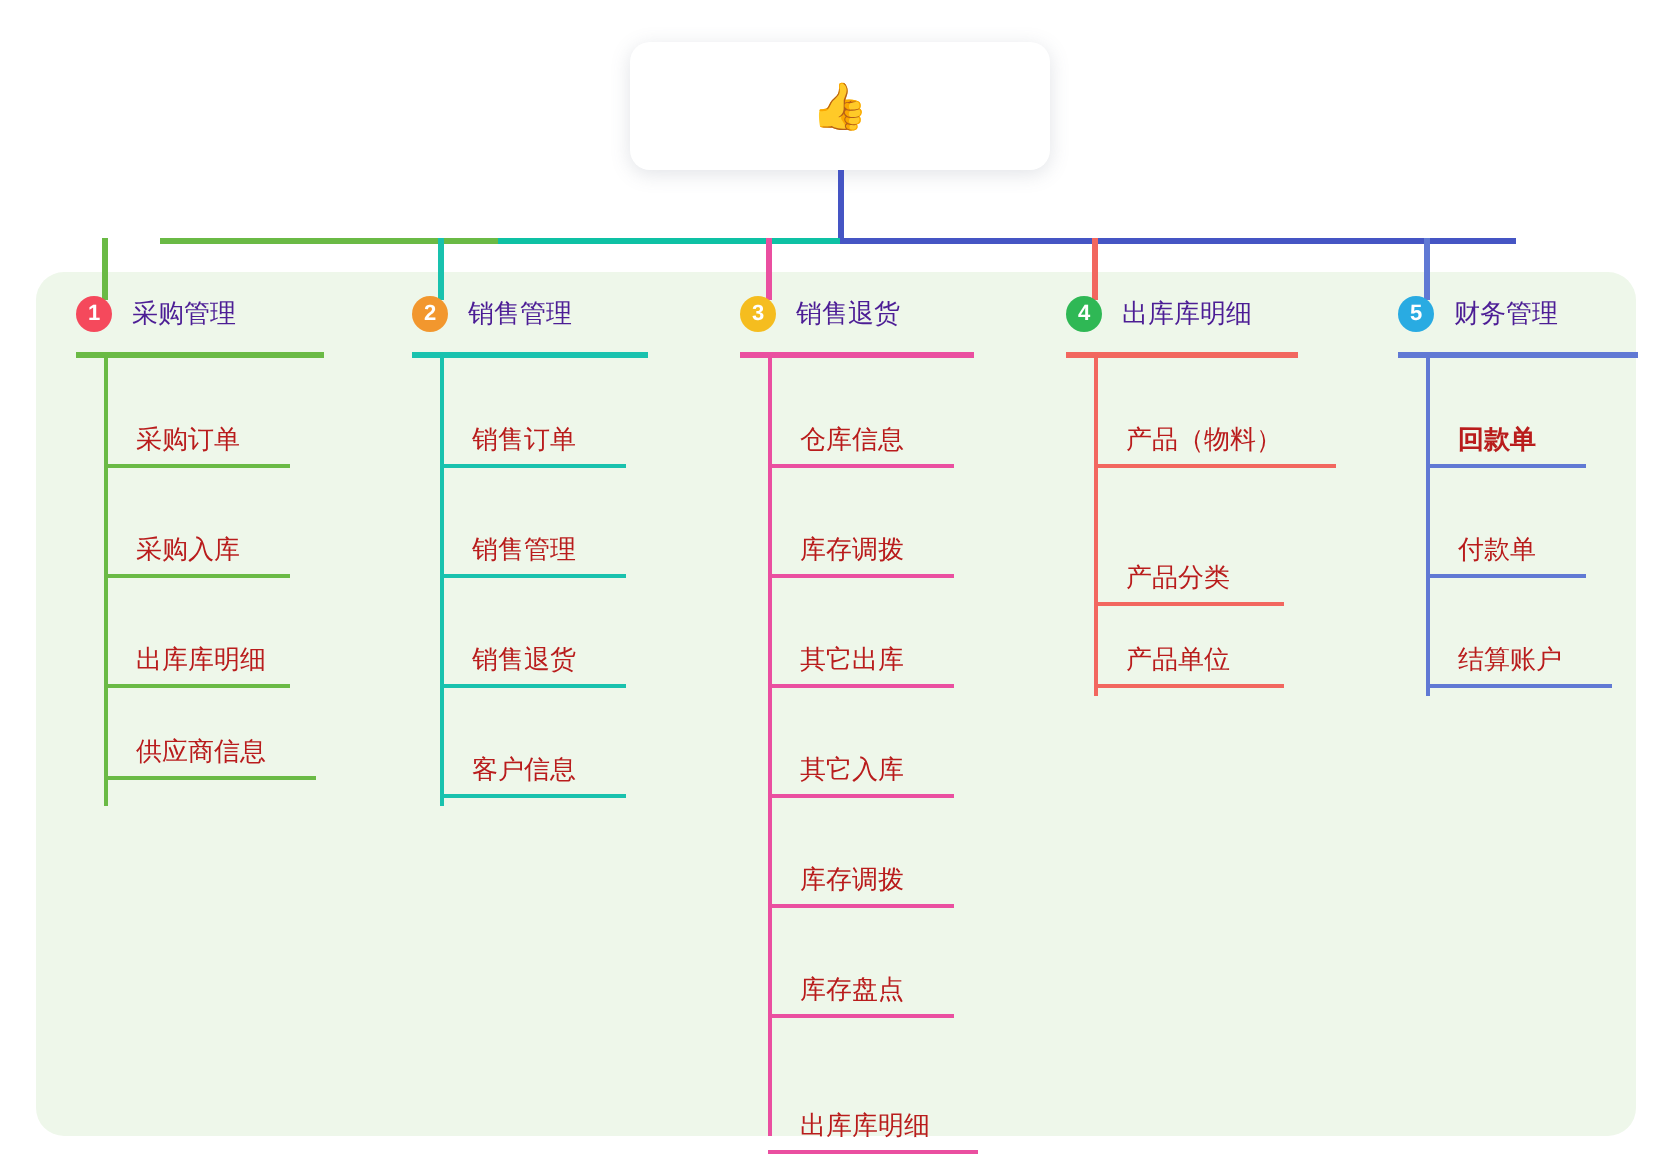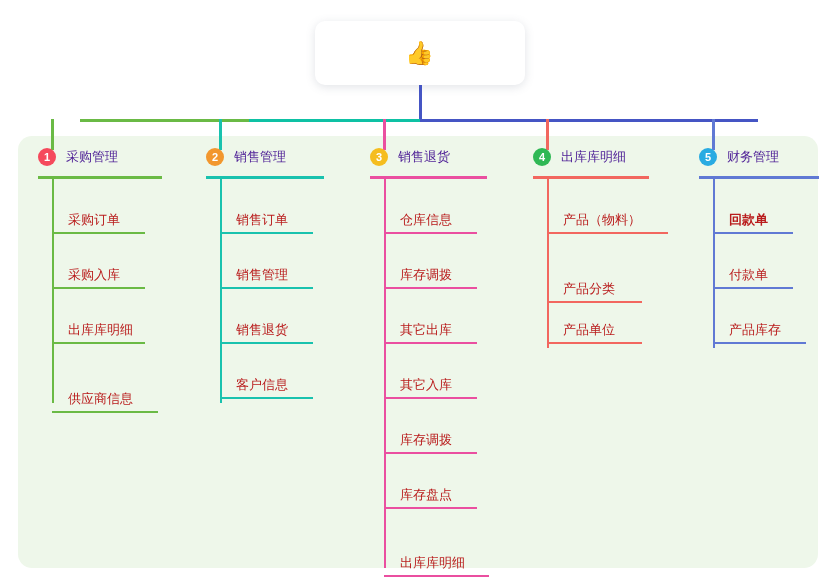--- a/index.html
+++ b/index.html
@@ -141,21 +141,21 @@
           <div class="leaf-underline" style="width: 93px; background: rgb(106, 186, 69);"></div>
         </div>
         <div class="leaf" style="top: 88px; width: 93px; height: 55px;">
           <div class="leaf-label">采购入库</div>
           <div class="leaf-underline" style="width: 93px; background: rgb(106, 186, 69);"></div>
         </div>
         <div class="leaf" style="top: 143px; width: 93px; height: 55px;">
           <div class="leaf-label">出库库明细</div>
           <div class="leaf-underline" style="width: 93px; background: rgb(106, 186, 69);"></div>
         </div>
-        <div class="leaf" style="top: 210px; width: 106px; height: 57px;">
+        <div class="leaf" style="top: 198px; width: 106px; height: 46px;">
           <div class="leaf-label">供应商信息</div>
           <div class="leaf-underline" style="width: 106px; background: rgb(106, 186, 69);"></div>
         </div>
       </div>
       <div class="col" style="left: 186px;">
         <div class="col-head">
           <div class="badge" style="background: rgb(242, 151, 46);">2</div>
           <div class="col-title">销售管理</div>
         </div>
         <div class="col-underline" style="width: 118px; background: rgb(25, 194, 174);"></div>
@@ -242,19 +242,19 @@
         <div class="spine" style="top: 33px; height: 169px; background: rgb(96, 121, 212);"></div>
         <div class="leaf" style="top: 33px; width: 80px; height: 55px; font-weight: bold;">
           <div class="leaf-label">回款单</div>
           <div class="leaf-underline" style="width: 80px; background: rgb(96, 121, 212);"></div>
         </div>
         <div class="leaf" style="top: 88px; width: 80px; height: 55px;">
           <div class="leaf-label">付款单</div>
           <div class="leaf-underline" style="width: 80px; background: rgb(96, 121, 212);"></div>
         </div>
         <div class="leaf" style="top: 143px; width: 93px; height: 55px;">
-          <div class="leaf-label">产品库存</div>
+          <div class="leaf-label">结算账户</div>
           <div class="leaf-underline" style="width: 93px; background: rgb(96, 121, 212);"></div>
         </div>
       </div>
     </div>
 
 </div>
 
 </body></html>

